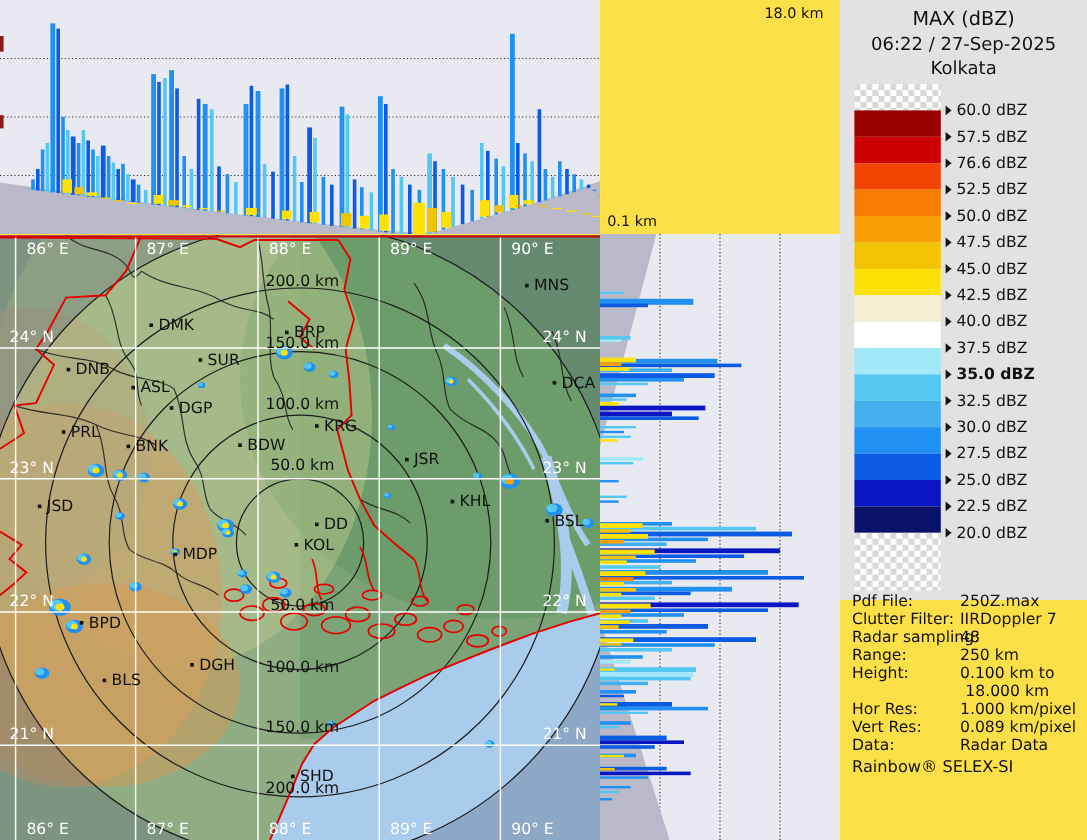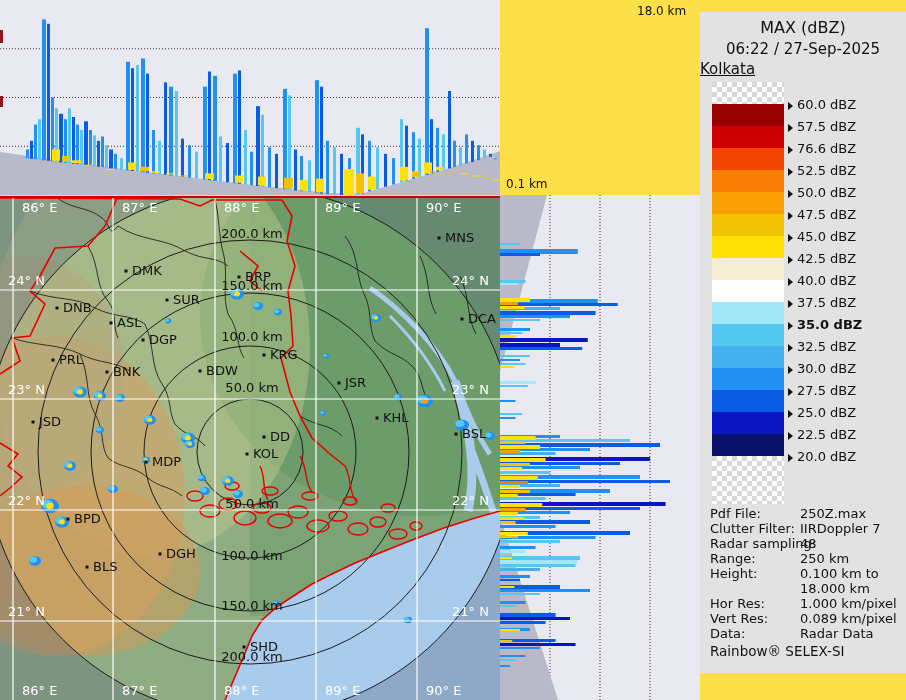--- a/index.html
+++ b/index.html
@@ -5,38 +5,38 @@
   html,body{margin:0;padding:0;background:#e3e3e3;}
   .app{position:relative;width:906px;height:700px;overflow:hidden;
        background:#fde047;font-family:"DejaVu Sans","Liberation Sans",sans-serif;}
   svg text{font-family:"DejaVu Sans","Liberation Sans",sans-serif;}
   #top-panel{position:absolute;left:0;top:0;}
   #map-panel{position:absolute;left:0;top:196px;}
   #right-panel{position:absolute;left:500px;top:195px;}
   .axis-label{position:absolute;font-size:12px;color:#111;}
   #label-maxh{left:637px;top:4px;}
   #label-minh{left:506px;top:177px;}
-  .legend{position:absolute;left:700px;top:12px;width:206px;height:661px;
+  .legend{position:absolute;left:700px;top:0;width:206px;height:500px;
           background:#e2e2e2;color:#111;}
   .legend-title{position:absolute;top:6px;left:0;width:100%;text-align:center;
                 font-size:16px;line-height:19px;}
   .legend-line2{position:absolute;top:28px;left:0;width:100%;text-align:center;font-size:15px;}
-  .legend-line3{position:absolute;top:48px;left:0;width:100%;font-size:15px;text-decoration:underline;}
+  .legend-line3{position:absolute;top:48px;left:0;width:100%;text-align:center;font-size:15px;}
   .colorbar{position:absolute;left:12px;top:70px;width:72px;}
   .cb-cell{width:72px;height:22px;}
   .cb-checker{width:72px;height:22px;
      background:repeating-conic-gradient(#ffffff 0% 25%, #d8d8d8 25% 50%);
      background-size:10px 10px;}
   .cb-checker.bottom{height:48px;}
   .tick{position:absolute;left:88px;height:14px;font-size:13px;color:#111;white-space:nowrap;}
   .tick:before{content:"";display:inline-block;width:0;height:0;margin-right:4px;
      border-left:5px solid #111;border-top:4px solid transparent;border-bottom:4px solid transparent;
      vertical-align:middle;}
   .info{position:absolute;left:10px;top:494px;width:196px;font-size:13px;line-height:15px;color:#111;}
-  .info-row{position:relative;min-height:15px;}
+  .info-row{position:relative;min-height:15px;text-align:center;}
   .info-label{position:absolute;left:0;}
   .info-value{position:absolute;left:90px;white-space:pre-line;}
   .info-footer{margin-top:3px;font-size:13.5px;}
 </style>
 </head>
 <body>
 
 <div class="app">
 
   <svg id="top-panel" width="500" height="195" viewBox="0 0 500 195">

